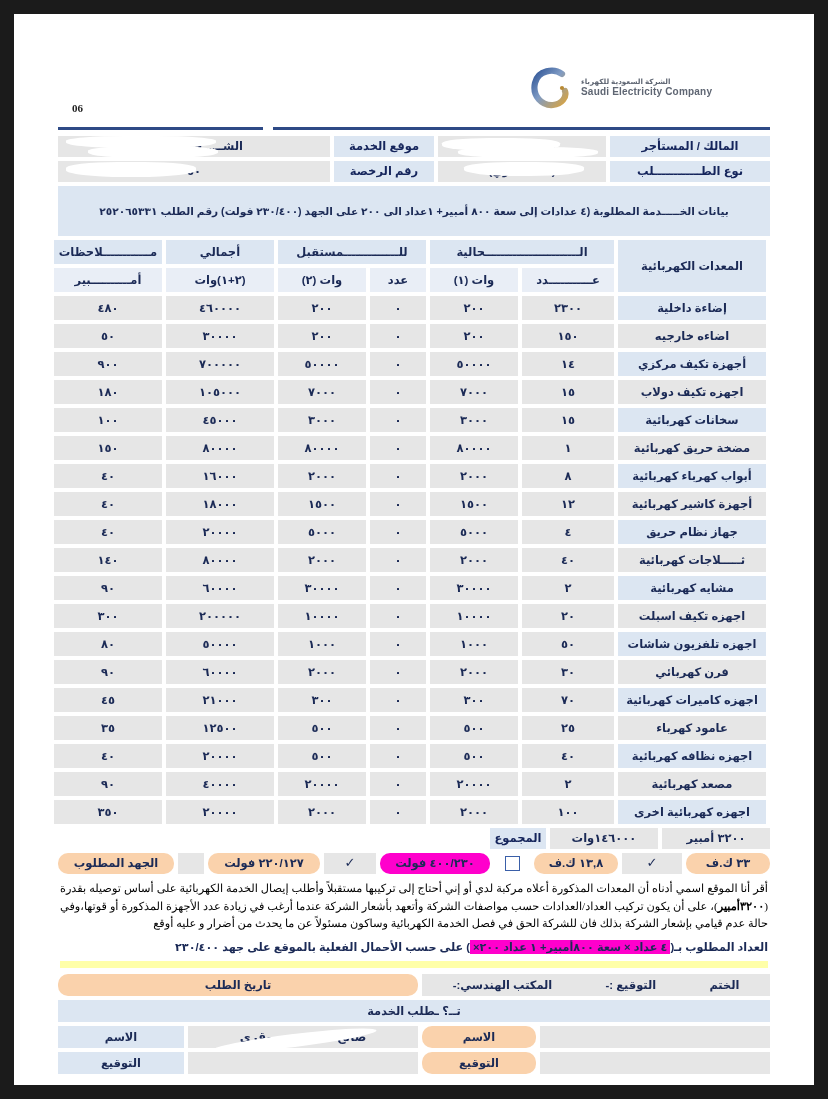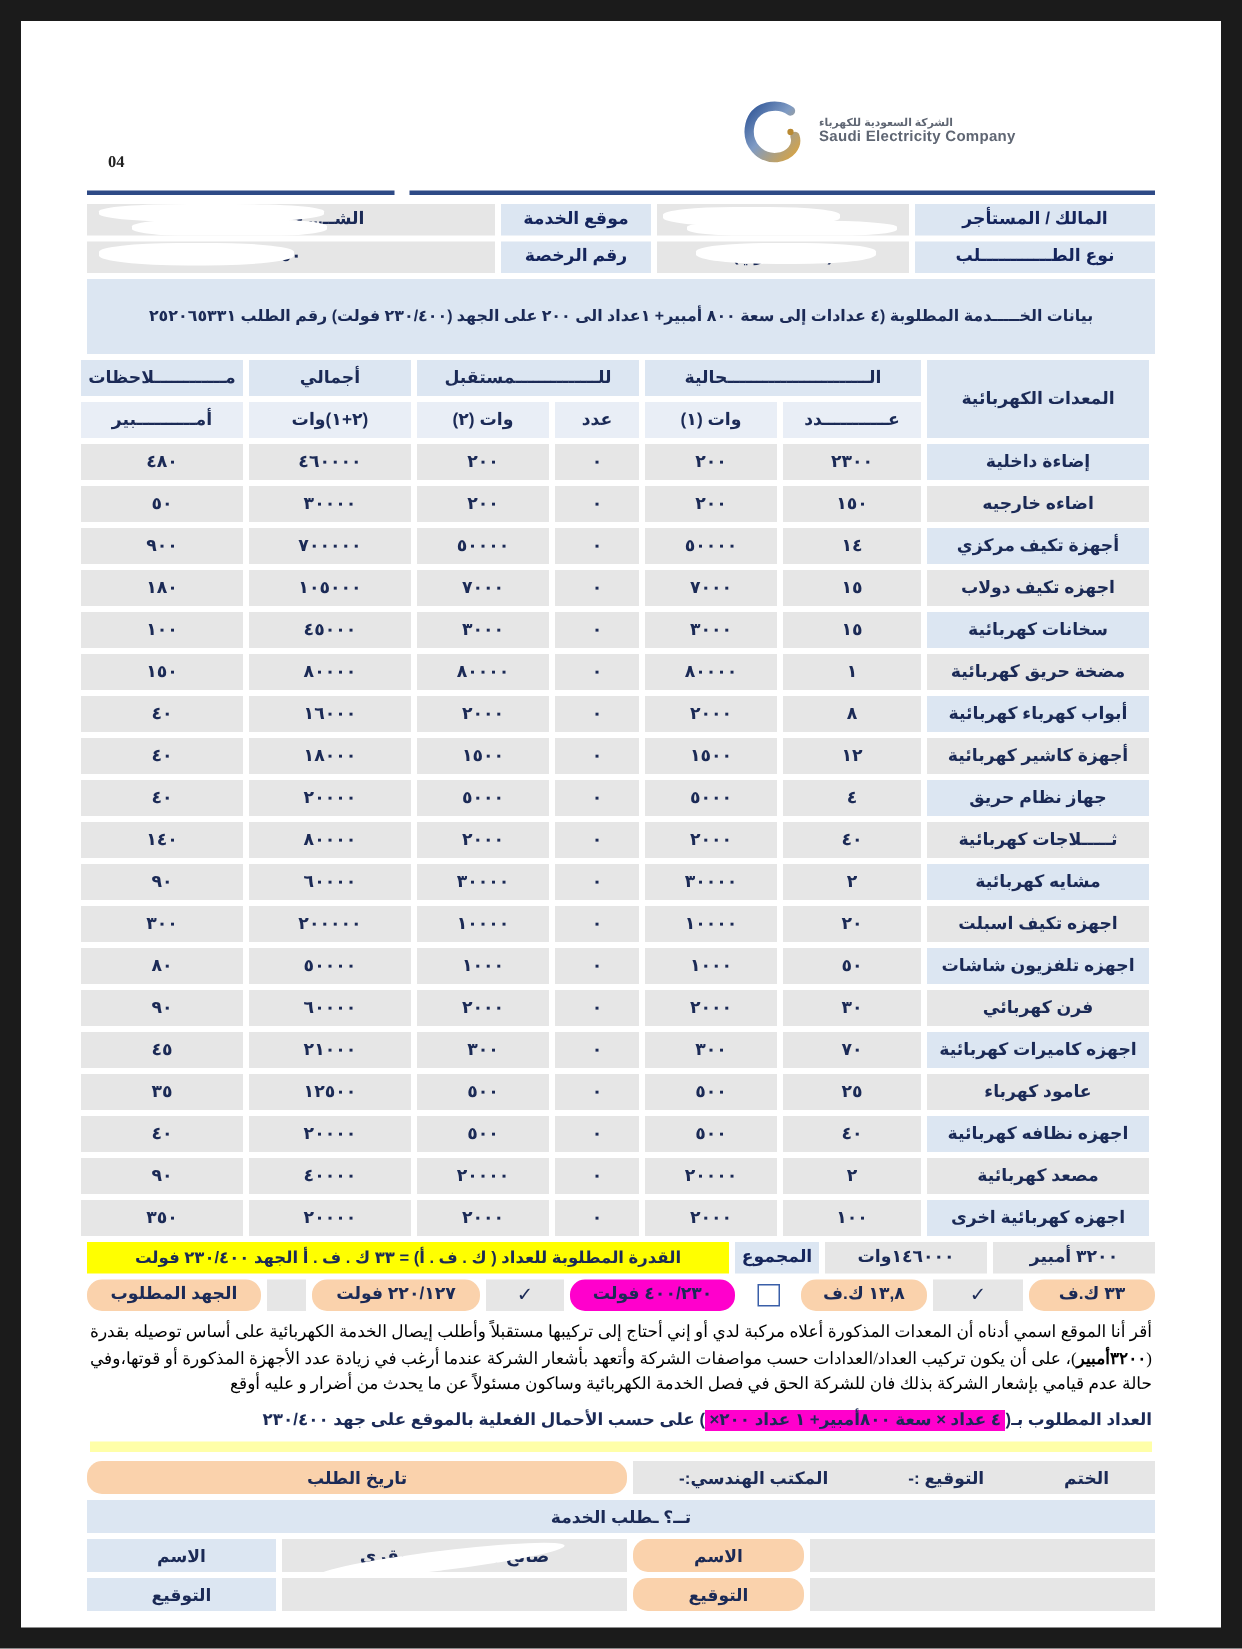--- a/index.html
+++ b/index.html
@@ -17,21 +17,21 @@
 
   
   .doc-title{
     text-align:center;
     font-size:16.5px;font-weight:bold;color:#000;
     margin-top:26px;letter-spacing:0px;
   }
 
   
   .logo-wrap{
-    position:absolute;left:479px;top:48px;
+    position:absolute;left:514px;top:48px;
     width:250px;height:52px;
     display:flex;flex-direction:row-reverse;align-items:center;gap:7px;
   }
   .logo-mark{width:46px;height:44px;flex:0 0 auto;}
   .logo-text{line-height:1.15;text-align:left;}
   .logo-text .ar{font-size:7.2px;color:#5f6673;font-weight:bold;letter-spacing:.2px;}
   .logo-text .en{font-size:10px;color:#5f6673;font-weight:bold;letter-spacing:.2px;}
 
   .page-num{
     position:absolute;left:58px;top:88px;
@@ -159,21 +159,21 @@
         <path d="M34 8 C26 2, 10 4, 7 17 C4 30, 14 40, 25 39 C34 38, 39 31, 37 25" fill="none" stroke="url(#gSec)" stroke-width="6.2" stroke-linecap="round"></path>
         <circle cx="34" cy="22" r="2.1" fill="#b98a33"></circle>
       </svg>
     </span>
     <span class="logo-text">
       <div class="ar">الشركة السعودية للكهرباء</div>
       <div class="en">Saudi Electricity Company</div>
     </span>
   </div>
 
-  <div class="page-num">04</div>
+  <div class="page-num">06</div>
 
   <div class="rule-wrap">
     <div class="rule-a"></div>
     <div class="rule-b"></div>
   </div>
 
   <div class="sheet">
 
     <div class="frow">
       <div class="cell lbl-blue hdr-label">المالك / المستأجر</div>
@@ -404,21 +404,20 @@
             <td class="n">٢٠٠٠٠</td>
             <td class="n">٣٥٠</td>
           </tr>
         </tbody>
     </table>
 
     <div class="trow">
       <div class="cell val-grey" style="flex:0 0 108px;">٣٢٠٠ أمبير</div>
       <div class="cell val-grey" style="flex:0 0 108px;">١٤٦٠٠٠وات</div>
       <div class="cell lbl-blue" style="flex:0 0 56px;">المجموع</div>
-      <div class="hl-yellow" style="flex:1 1 auto;">القدرة المطلوبة للعداد ( ك . ف . أ) = ٣٣ ك . ف . أ الجهد ٢٣٠/٤٠٠ فولت</div>
     </div>
 
     <div class="trow">
       <div class="cell lbl-orange" style="flex:0 0 84px;">٣٣ ك.ف</div>
       <div class="cell val-grey" style="flex:0 0 60px;font-size:13px;">✓</div>
       <div class="cell lbl-orange" style="flex:0 0 84px;">١٣,٨ ك.ف</div>
       <div class="cell" style="flex:0 0 36px;justify-content:center;">
         <span style="display:inline-block;width:13px;height:13px;border:1.4px solid #3a5fa8;background:#fff;"></span>
       </div>
       <div class="cell lbl-orange hl-magenta" style="flex:0 0 110px;background:#ff00cc;">٤٠٠/٢٣٠ فولت</div>

